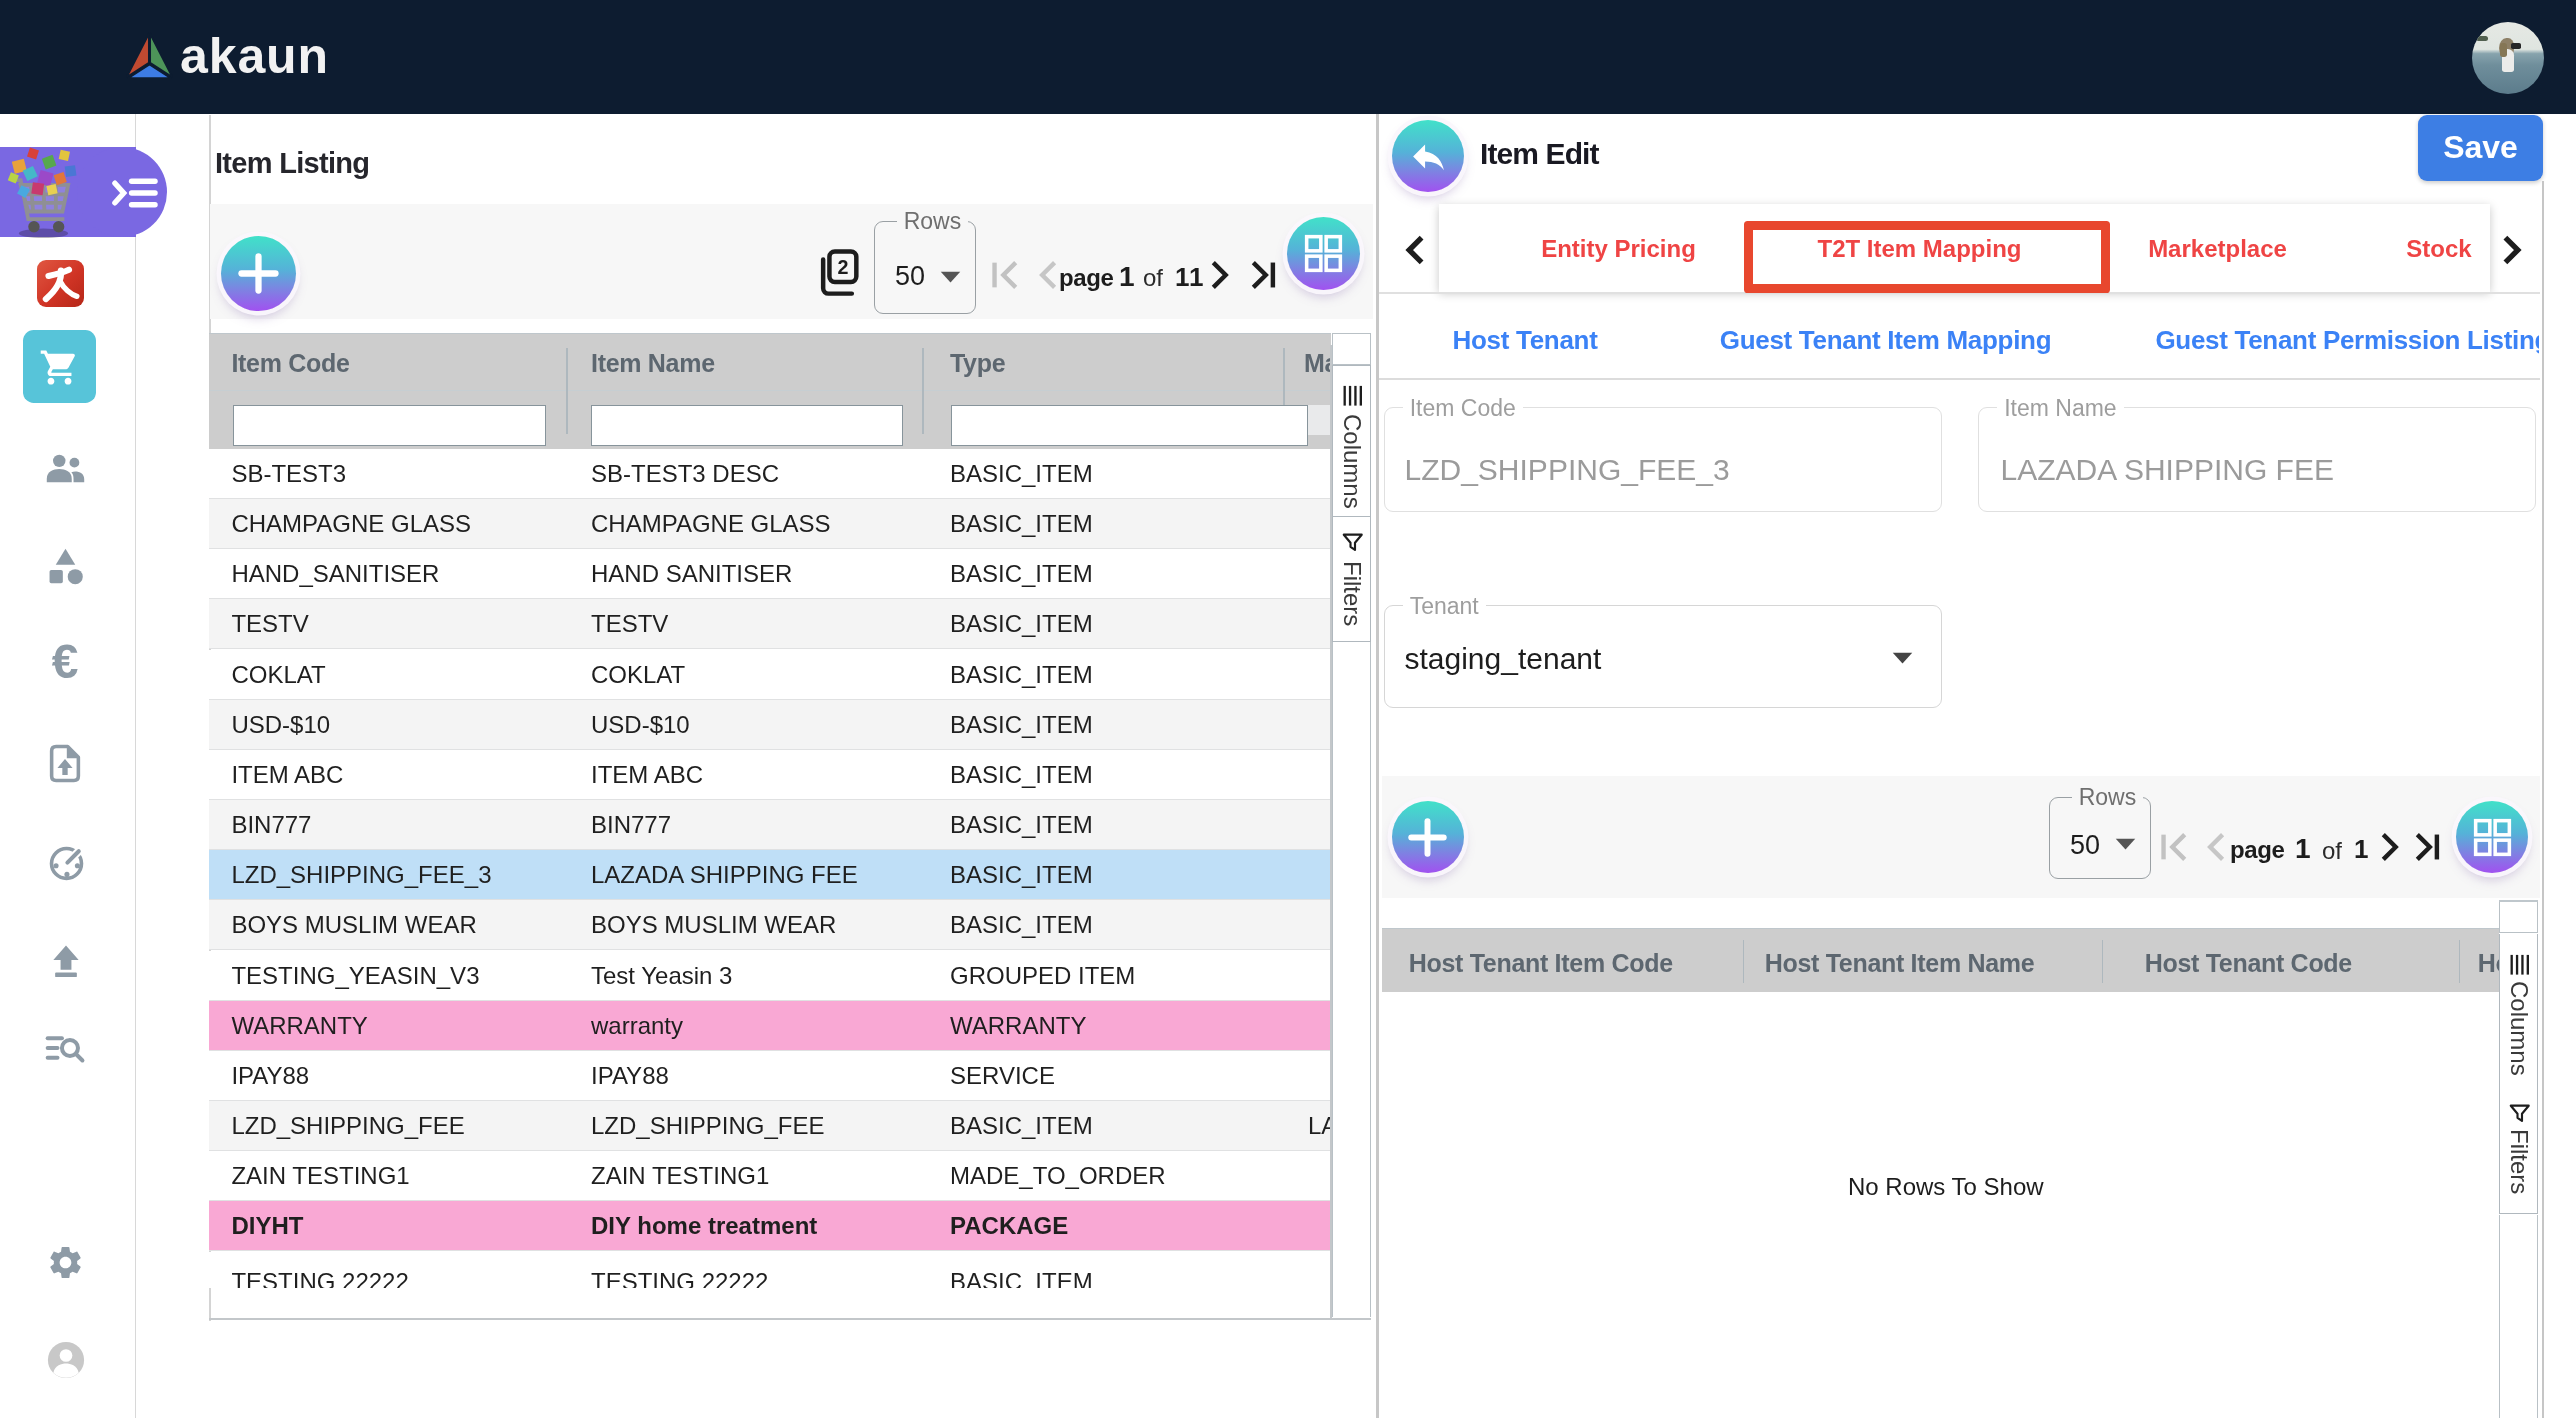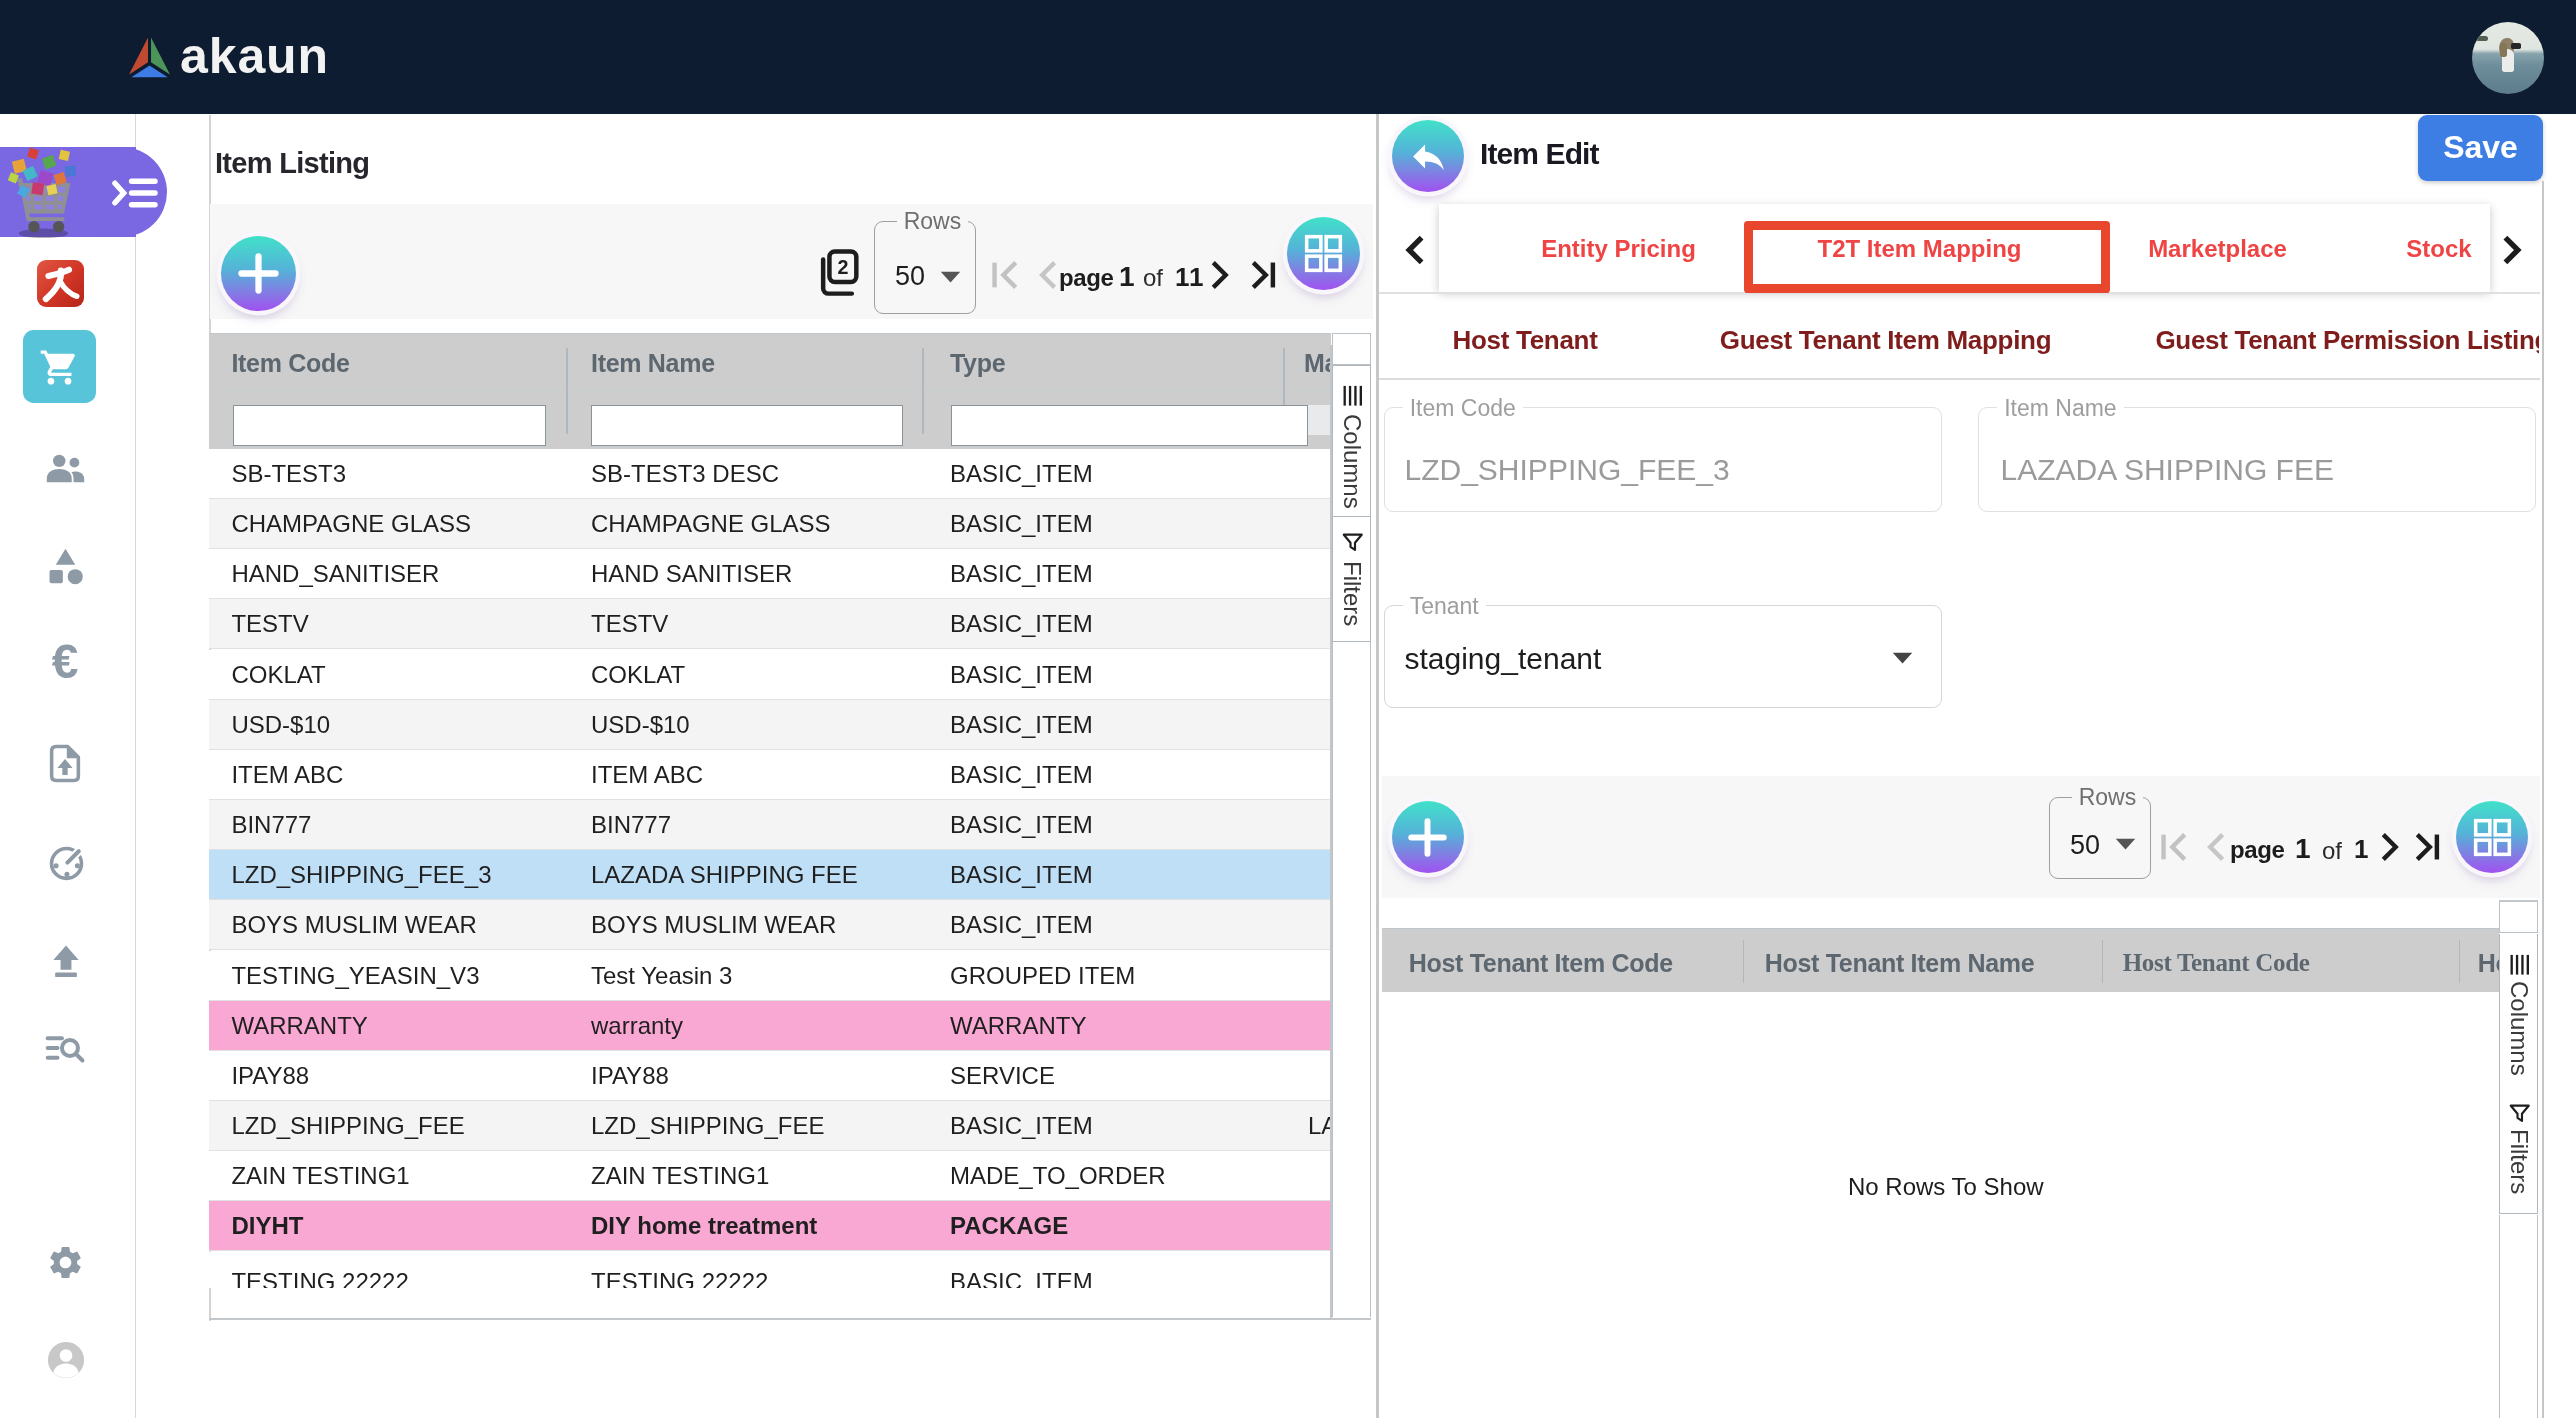--- a/index.html
+++ b/index.html
@@ -55,21 +55,21 @@
 .trow div { position:absolute; top:10.7px; font-size:24px; color:#1f1f1f; white-space:nowrap; }
 .c1 { left:22.4px; } .c2 { left:382px; } .c3 { left:741px; } .c4 { left:1099px; }
 
 
 .rail-box { position:absolute; background:#fff; border:1.8px solid #b9c1c6; }
 .vtext { writing-mode:vertical-rl; font-size:24px; color:#3a3a3a; }
 
 
 #rpanel { position:absolute; left:1379px; top:114px; width:1197px; height:1305px; background:#fff; }
 .tabt { font-size:24px; font-weight:700; color:#ef4444; text-align:center; white-space:nowrap; }
-.stabt { font-size:26px; font-weight:700; color:#7f1d1d; text-align:center; white-space:nowrap; letter-spacing:-0.3px; overflow:hidden; }
+.stabt { font-size:26px; font-weight:700; color:#3b82f6; text-align:center; white-space:nowrap; letter-spacing:-0.3px; overflow:hidden; }
 </style>
 </head>
 <body>
 <div id="page">
 
   <div id="topbar">
     <svg class="abs" style="left:125px; top:32px;" width="49" height="48" viewBox="0 0 55 54">
       <g stroke="#0d1c30" stroke-width="2" stroke-linejoin="round">
         <path d="M26.8 2 L26.8 34.5 L2 50.5 Z" fill="#c04a31"></path>
         <path d="M28.2 2 L28.2 34.5 L53 50.5 Z" fill="#4d9459"></path>
@@ -468,21 +468,21 @@
             <rect x="25" y="3" width="16" height="16"></rect>
           <rect x="3" y="25" width="16" height="16"></rect>
             <rect x="25" y="25" width="16" height="16"></rect>
         </g>
       </svg>
     </div>
 
     <div class="thead" style="left:2.7px; top:786px; width:1117px; height:64px;margin-top:28px;">
       <div class="th" style="left:27px; top:20px;">Host Tenant Item Code</div>
       <div class="th" style="left:383px; top:20px;">Host Tenant Item Name</div>
-      <div class="th" style="left:741px; top:20px;font-family:Liberation Serif, serif;">Host Tenant Code</div>
+      <div class="th" style="left:763px; top:20px;">Host Tenant Code</div>
       <div class="th" style="left:1096px; top:20px;">Ho</div>
       <div class="cdiv" style="left:361px; top:10.7px; height:43px;"></div>
       <div class="cdiv" style="left:720px; top:10.7px; height:43px;"></div>
       <div class="cdiv" style="left:1077px; top:10.7px; height:43px;"></div>
     </div>
     <div class="abs" style="left:1120px; top:786px; width:39px; height:1.8px; background:#bfc7cc;"></div>
     <div class="abs" style="left:469px; top:1059px; font-size:24px; color:#1d1d1d;">No Rows To Show</div>
 
     <div class="abs" style="left:1163px; top:67px; width:1.8px; height:1238px; background:#c6c6c6;"></div>
     <div class="rail-box" style="left:1120px; top:788px; width:39px; height:31px; border-width:0 0.9px 0.9px 1.8px;"></div>

